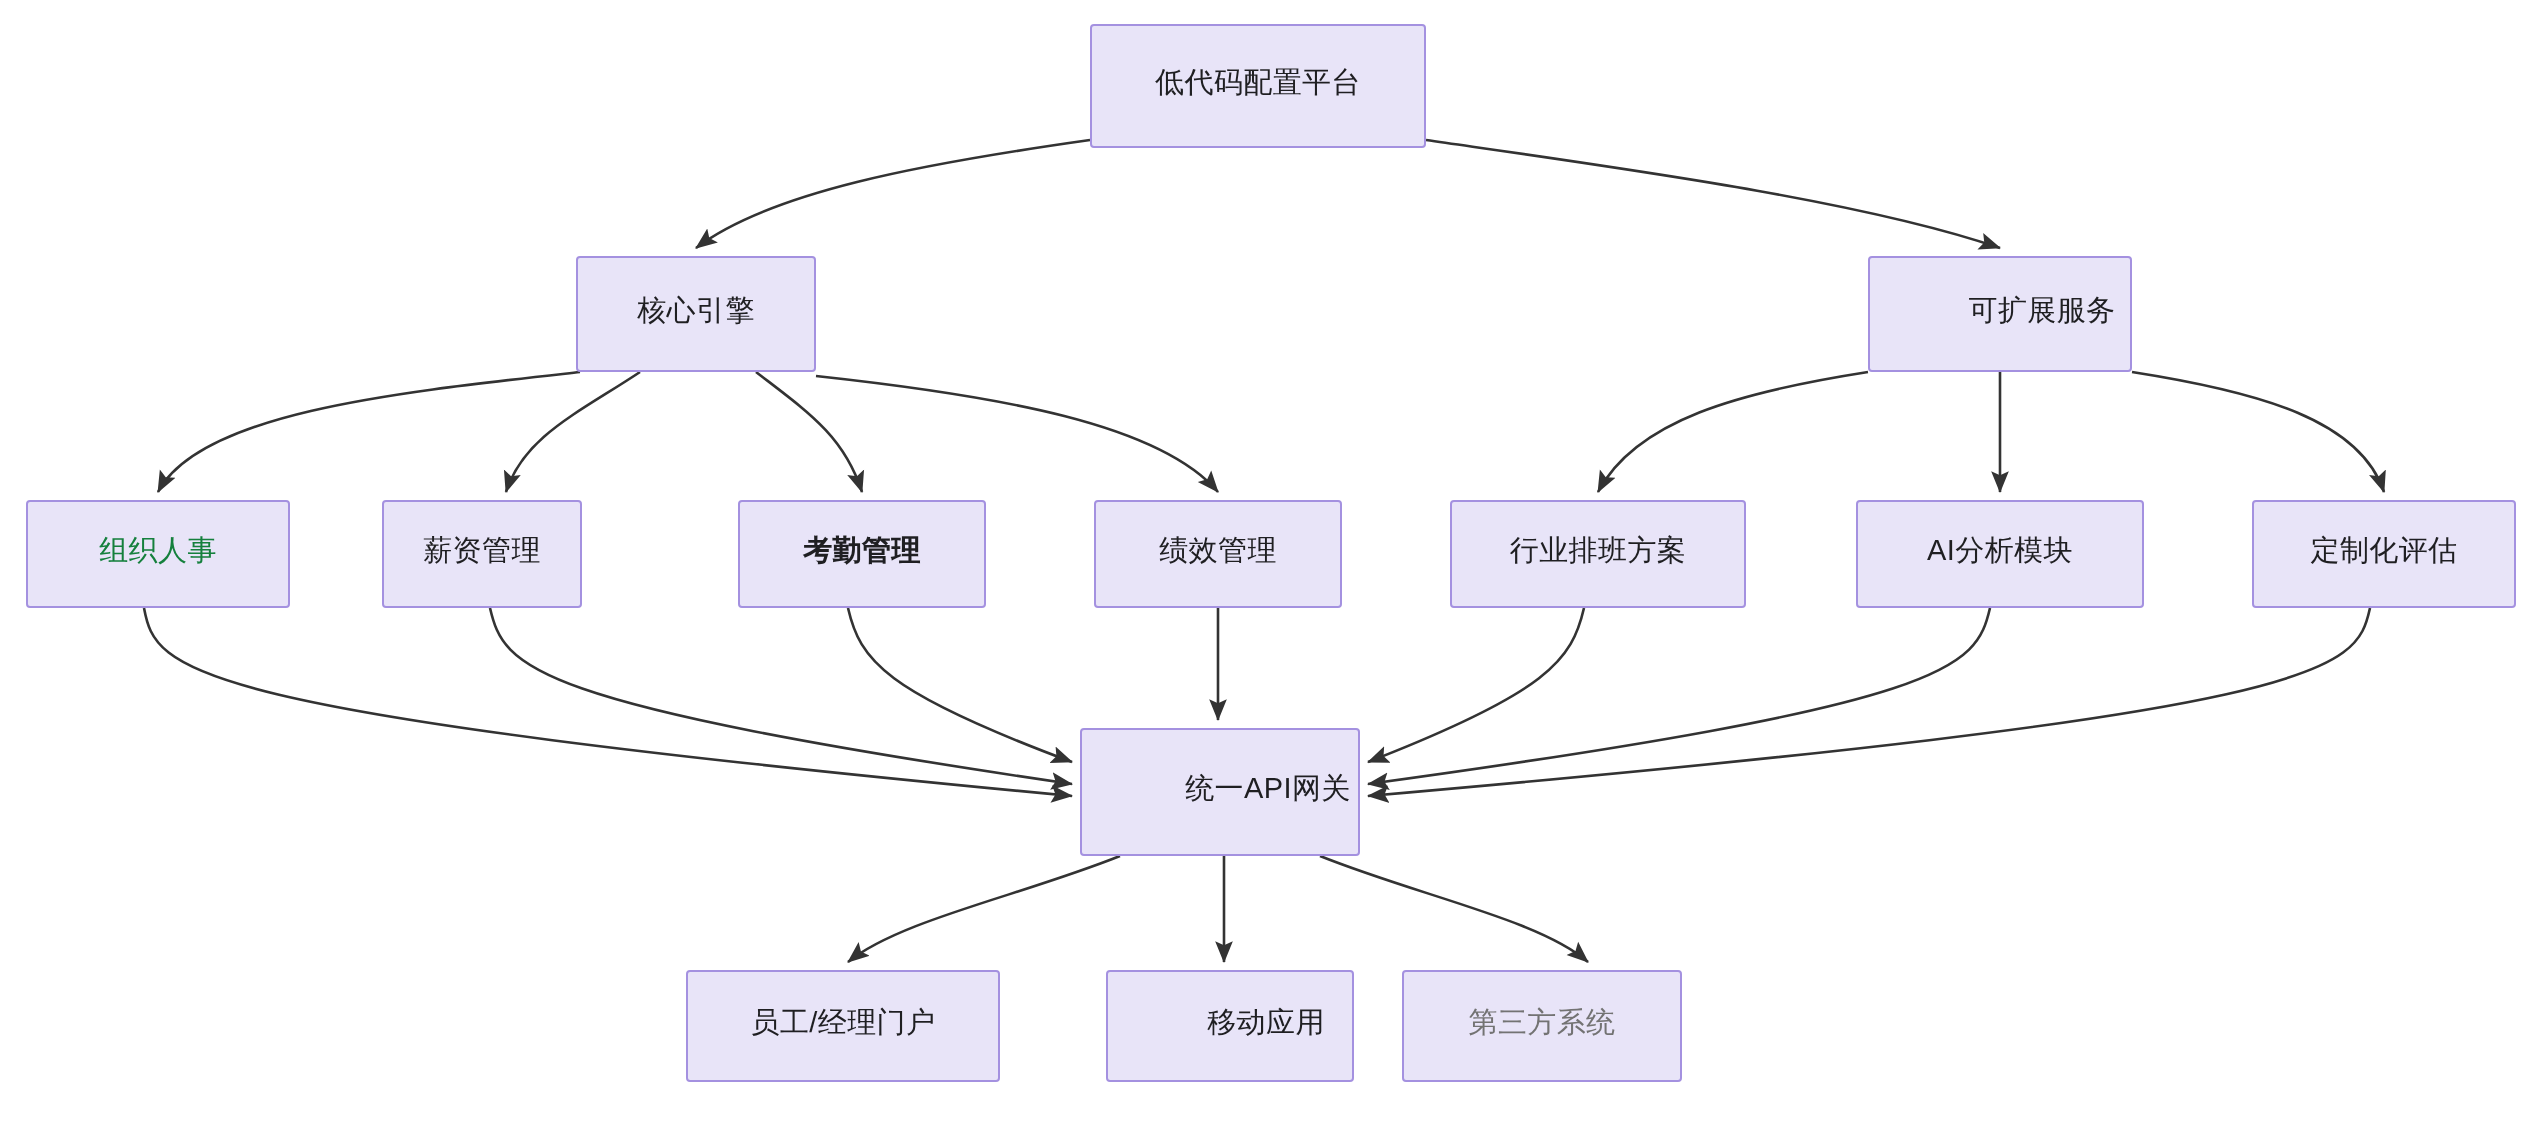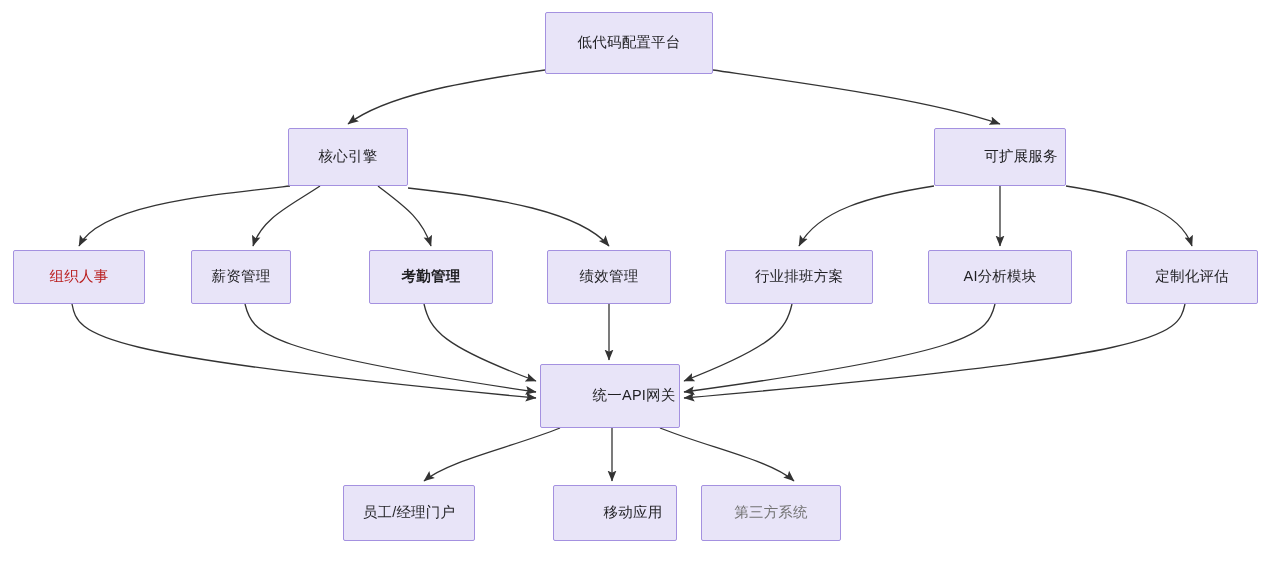--- a/index.html
+++ b/index.html
@@ -86,21 +86,21 @@
   <div id="nodes-group">
       <div class="node" style="left: 545px; top: 12px; width: 168px; height: 62px; background: rgb(232, 228, 248); border-color: rgb(164, 145, 224); color: rgb(31, 31, 34);">
         <span class="node-label">低代码配置平台</span>
       </div>
       <div class="node" style="left: 288px; top: 128px; width: 120px; height: 58px; background: rgb(232, 228, 248); border-color: rgb(164, 145, 224); color: rgb(31, 31, 34);">
         <span class="node-label">核心引擎</span>
       </div>
       <div class="node" style="left: 934px; top: 128px; width: 132px; height: 58px; background: rgb(232, 228, 248); border-color: rgb(164, 145, 224); color: rgb(31, 31, 34); padding-left: 42px;">
         <span class="node-label">可扩展服务</span>
       </div>
-      <div class="node" style="left: 13px; top: 250px; width: 132px; height: 54px; background: rgb(232, 228, 248); border-color: rgb(164, 145, 224); color: #b91c1c;">
+      <div class="node" style="left: 13px; top: 250px; width: 132px; height: 54px; background: rgb(232, 228, 248); border-color: rgb(164, 145, 224); color: #15803d;">
         <span class="node-label">组织人事</span>
       </div>
       <div class="node" style="left: 191px; top: 250px; width: 100px; height: 54px; background: rgb(232, 228, 248); border-color: rgb(164, 145, 224); color: rgb(31, 31, 34);">
         <span class="node-label">薪资管理</span>
       </div>
       <div class="node" style="left: 369px; top: 250px; width: 124px; height: 54px; background: rgb(232, 228, 248); border-color: rgb(164, 145, 224); color: rgb(31, 31, 34); font-weight: bold;">
         <span class="node-label">考勤管理</span>
       </div>
       <div class="node" style="left: 547px; top: 250px; width: 124px; height: 54px; background: rgb(232, 228, 248); border-color: rgb(164, 145, 224); color: rgb(31, 31, 34);">
         <span class="node-label">绩效管理</span>
@@ -110,21 +110,21 @@
       </div>
       <div class="node" style="left: 928px; top: 250px; width: 144px; height: 54px; background: rgb(232, 228, 248); border-color: rgb(164, 145, 224); color: rgb(31, 31, 34);">
         <span class="node-label">AI分析模块</span>
       </div>
       <div class="node" style="left: 1126px; top: 250px; width: 132px; height: 54px; background: rgb(232, 228, 248); border-color: rgb(164, 145, 224); color: rgb(31, 31, 34);">
         <span class="node-label">定制化评估</span>
       </div>
       <div class="node" style="left: 540px; top: 364px; width: 140px; height: 64px; background: rgb(232, 228, 248); border-color: rgb(164, 145, 224); color: rgb(31, 31, 34); padding-left: 48px;">
         <span class="node-label">统一API网关</span>
       </div>
-      <div class="node" style="left: 343px; top: 485px; width: 132px; height: 56px; background: rgb(232, 228, 248); border-color: rgb(164, 145, 224); color: rgb(31, 31, 34);">
+      <div class="node" style="left: 343px; top: 485px; width: 157px; height: 56px; background: rgb(232, 228, 248); border-color: rgb(164, 145, 224); color: rgb(31, 31, 34);">
         <span class="node-label">员工/经理门户</span>
       </div>
       <div class="node" style="left: 553px; top: 485px; width: 124px; height: 56px; background: rgb(232, 228, 248); border-color: rgb(164, 145, 224); color: rgb(31, 31, 34); padding-left: 36px;">
         <span class="node-label">移动应用</span>
       </div>
       <div class="node" style="left: 701px; top: 485px; width: 140px; height: 56px; background: rgb(232, 228, 248); border-color: rgb(164, 145, 224); color: #737373;">
         <span class="node-label">第三方系统</span>
       </div>
     </div>
 

